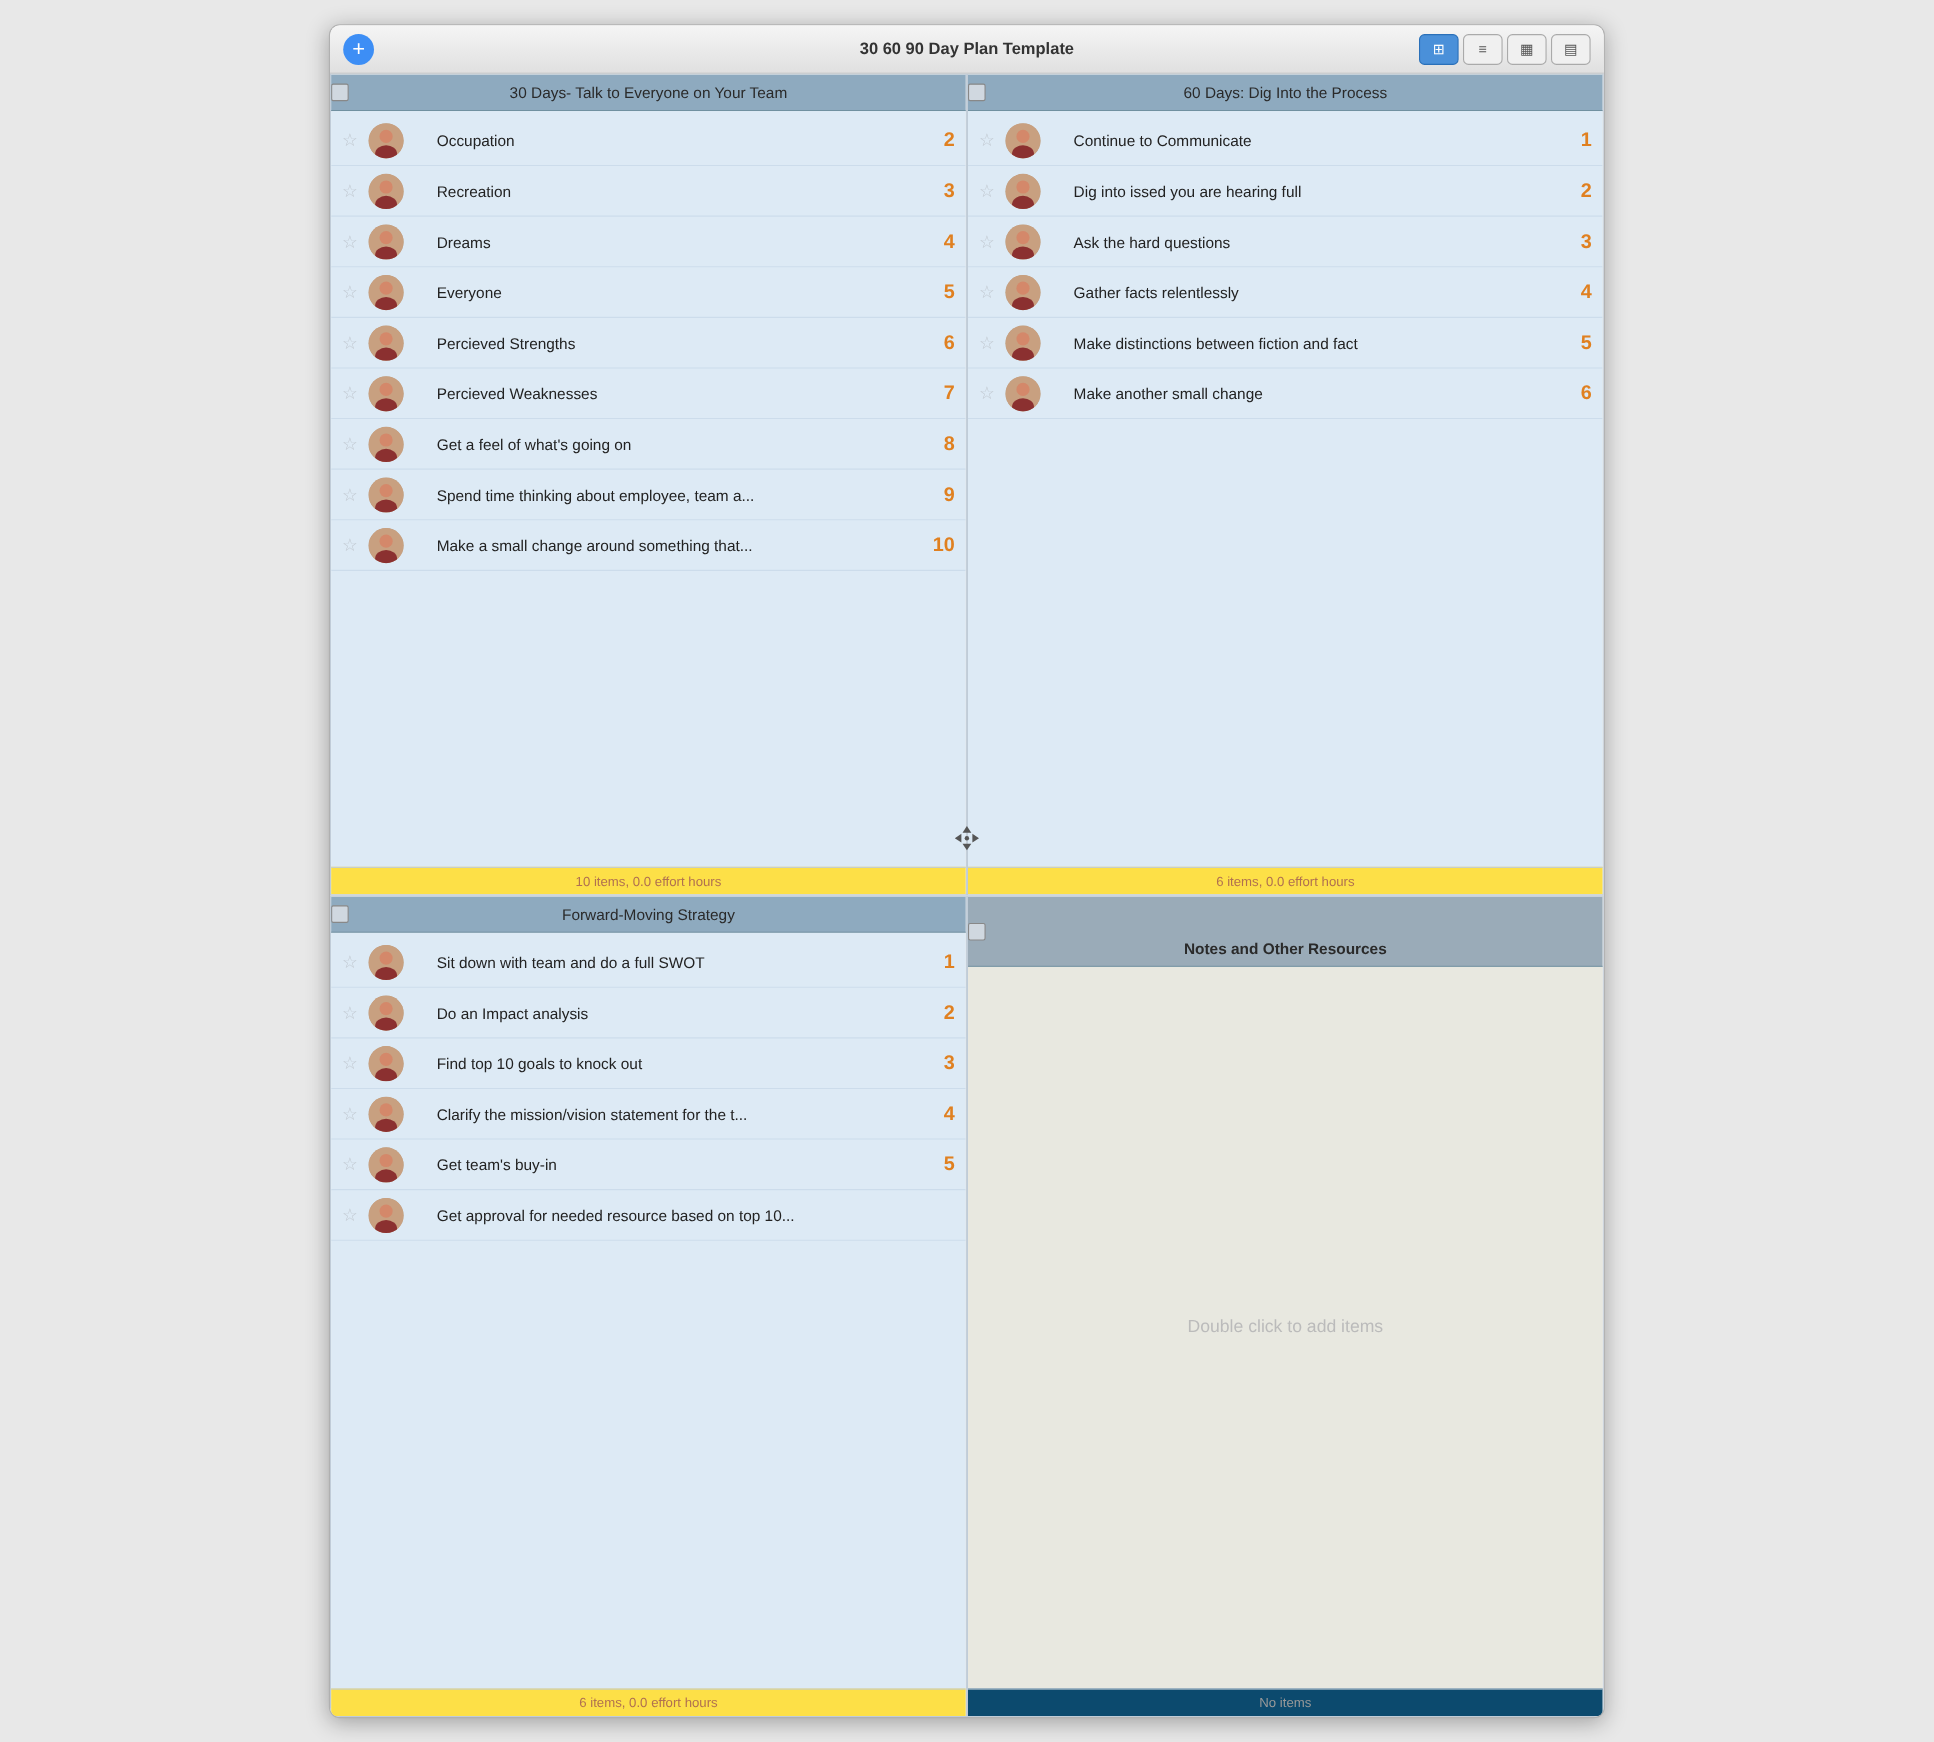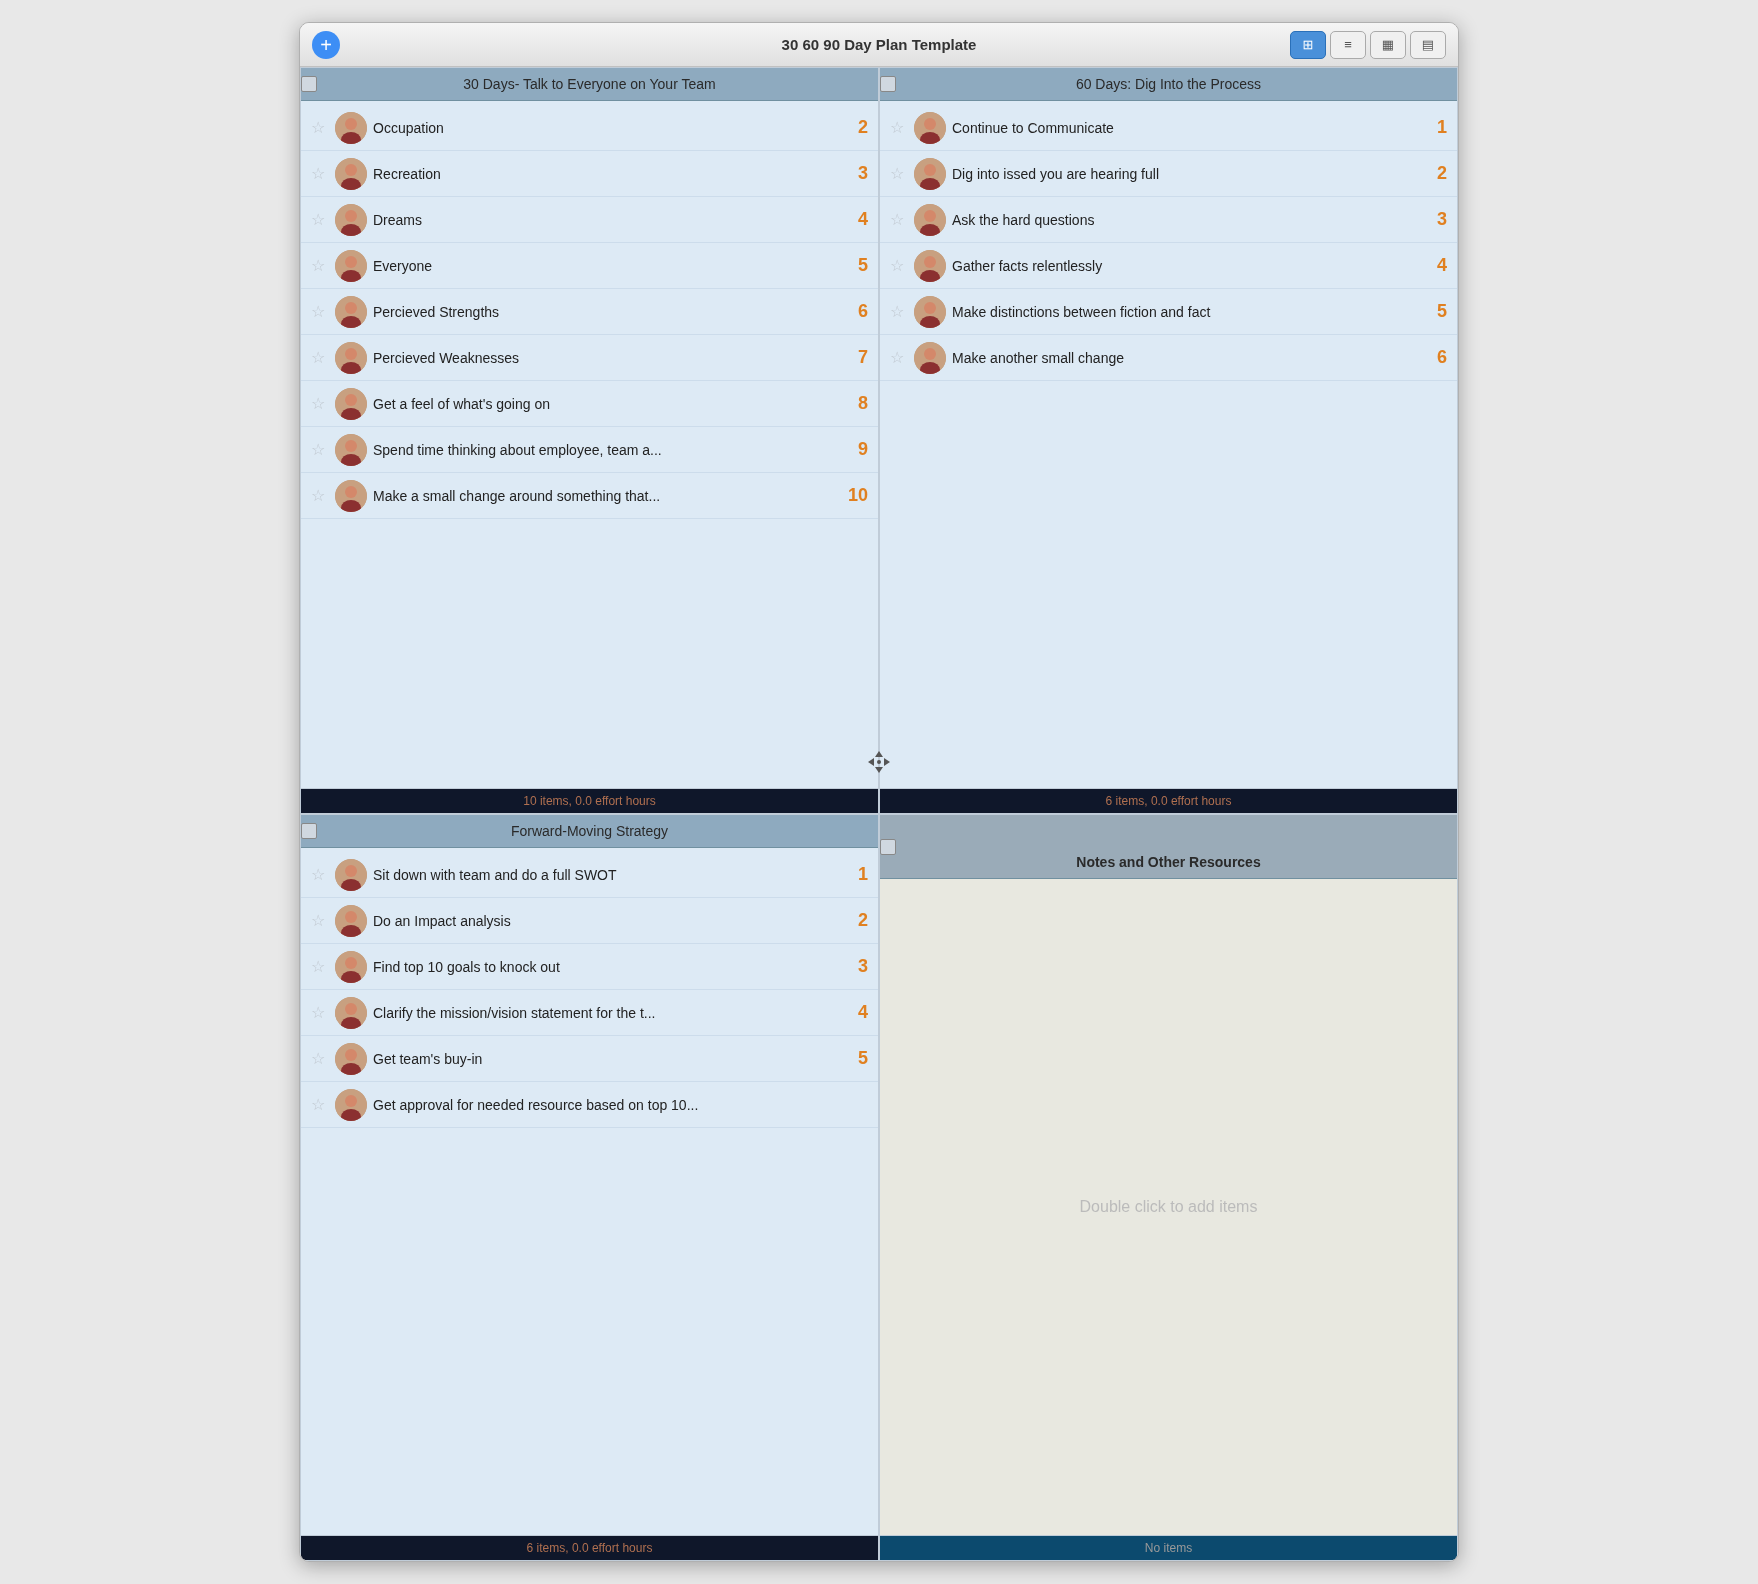--- a/index.html
+++ b/index.html
@@ -143,21 +143,21 @@
       padding: 4px 0;
     }
     .quadrant-body.notes {
       background: #e8e8e0;
       display: flex;
       align-items: center;
       justify-content: center;
     }
 
     .quadrant-footer {
-      background: #0f172a;
+      background: #fde047;
       text-align: center;
       font-size: 12px;
       color: #b07050;
       padding: 5px;
       border-top: 1px solid #c0ccd8;
       flex-shrink: 0;
     }
     .quadrant-footer.notes {
       background: #0c4a6e;
       color: #999;
@@ -195,20 +195,21 @@
     
     .avatar-svg {
       width: 32px;
       height: 32px;
     }
 
     .task-label {
       flex: 1;
       font-size: 14px;
       color: #222;
+      margin-left: 24px;
     }
 
     .task-number {
       font-size: 18px;
       font-weight: 700;
       color: #e08020;
       min-width: 24px;
       text-align: right;
       flex-shrink: 0;
     }

